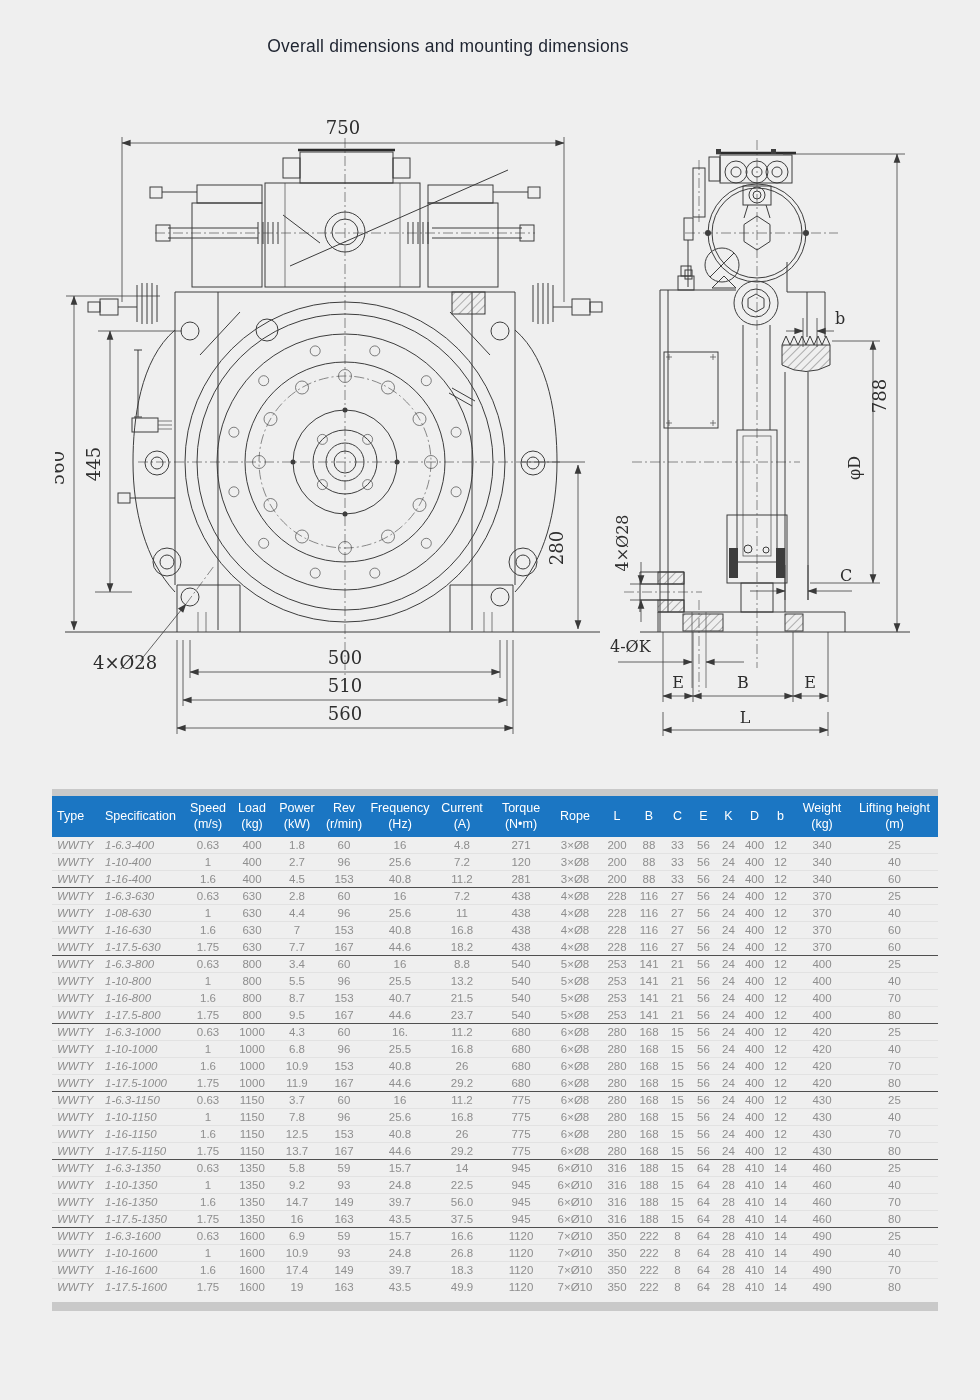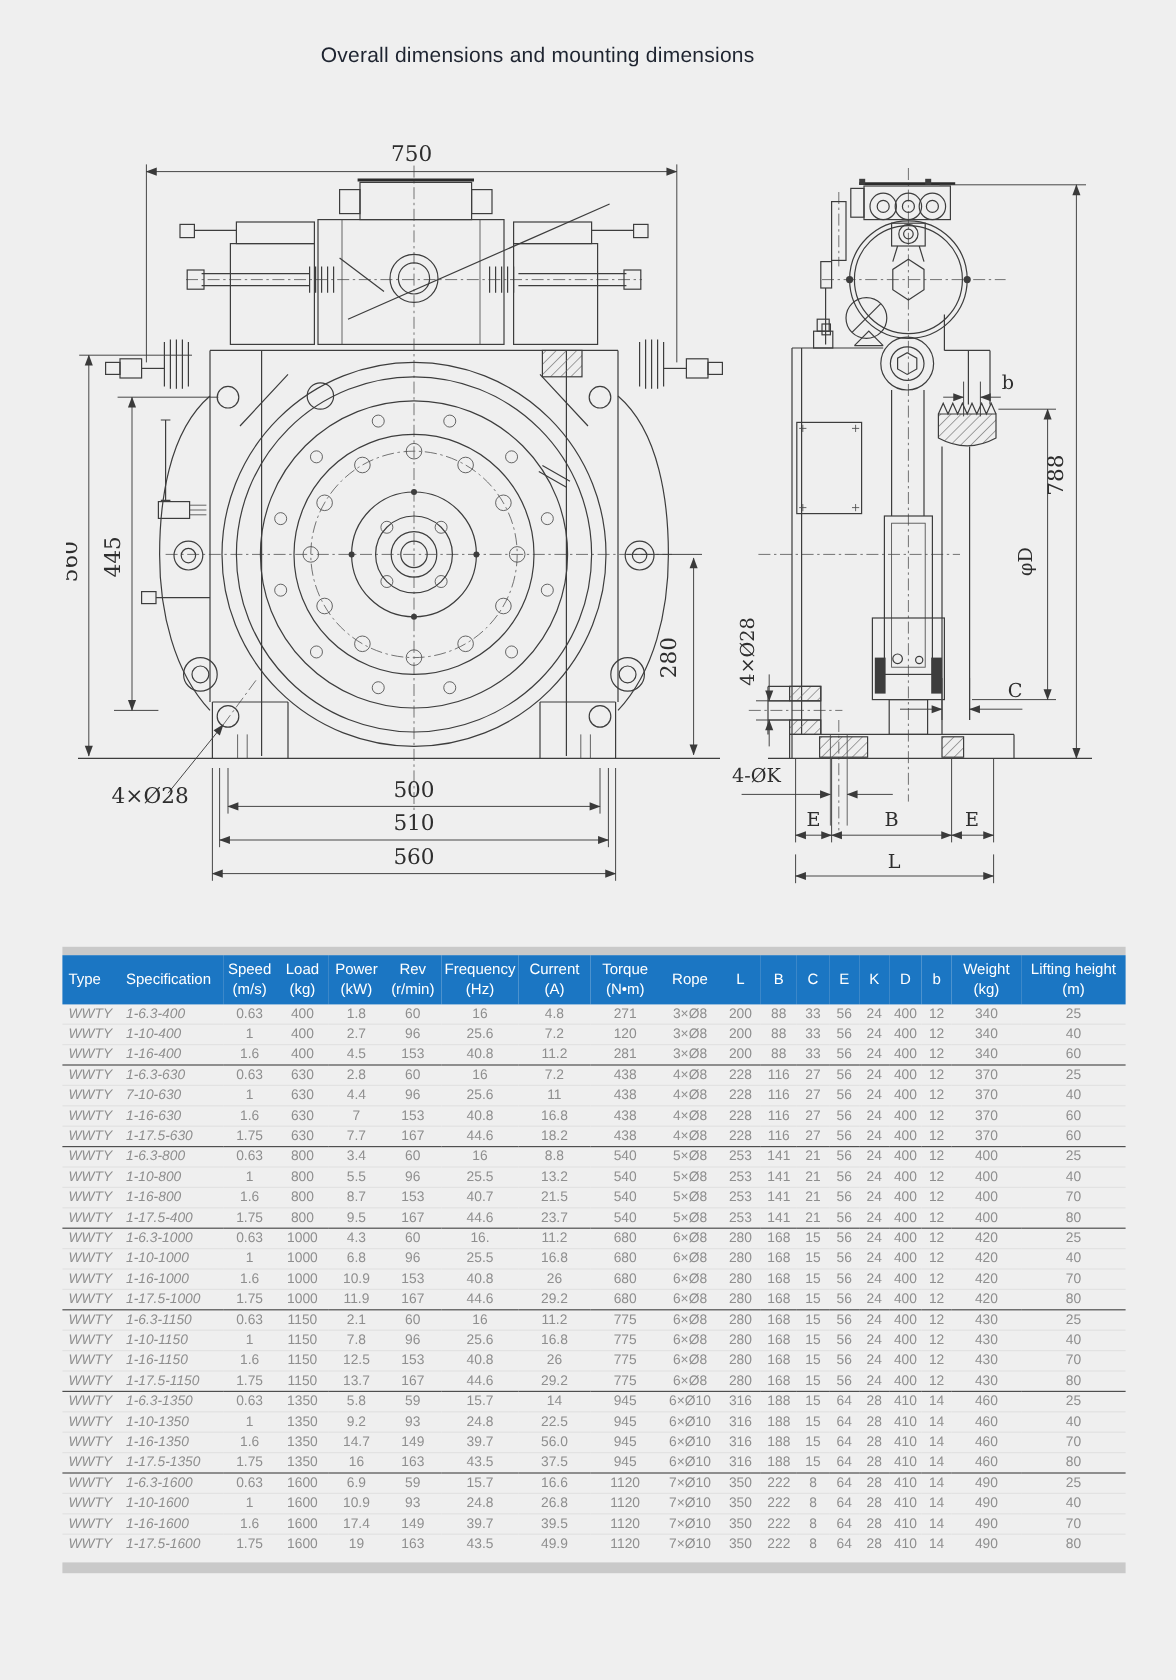--- a/index.html
+++ b/index.html
@@ -483,21 +483,21 @@
         <td>27</td>
         <td>56</td>
         <td>24</td>
         <td>400</td>
         <td>12</td>
         <td>370</td>
         <td>25</td>
       </tr>
       <tr>
         <td>WWTY</td>
-        <td>7-10-630</td>
+        <td>1-08-630</td>
         <td>1</td>
         <td>630</td>
         <td>4.4</td>
         <td>96</td>
         <td>25.6</td>
         <td>11</td>
         <td>438</td>
         <td>4×Ø8</td>
         <td>228</td>
         <td>116</td>
@@ -609,21 +609,21 @@
         <td>21</td>
         <td>56</td>
         <td>24</td>
         <td>400</td>
         <td>12</td>
         <td>400</td>
         <td>70</td>
       </tr>
       <tr class="group-end">
         <td>WWTY</td>
-        <td>1-17.5-400</td>
+        <td>1-17.5-800</td>
         <td>1.75</td>
         <td>800</td>
         <td>9.5</td>
         <td>167</td>
         <td>44.6</td>
         <td>23.7</td>
         <td>540</td>
         <td>5×Ø8</td>
         <td>253</td>
         <td>141</td>
@@ -717,21 +717,21 @@
         <td>400</td>
         <td>12</td>
         <td>420</td>
         <td>80</td>
       </tr>
       <tr>
         <td>WWTY</td>
         <td>1-6.3-1150</td>
         <td>0.63</td>
         <td>1150</td>
-        <td>2.1</td>
+        <td>3.7</td>
         <td>60</td>
         <td>16</td>
         <td>11.2</td>
         <td>775</td>
         <td>6×Ø8</td>
         <td>280</td>
         <td>168</td>
         <td>15</td>
         <td>56</td>
         <td>24</td>
@@ -930,21 +930,21 @@
         <td>40</td>
       </tr>
       <tr>
         <td>WWTY</td>
         <td>1-16-1600</td>
         <td>1.6</td>
         <td>1600</td>
         <td>17.4</td>
         <td>149</td>
         <td>39.7</td>
-        <td>39.5</td>
+        <td>18.3</td>
         <td>1120</td>
         <td>7×Ø10</td>
         <td>350</td>
         <td>222</td>
         <td>8</td>
         <td>64</td>
         <td>28</td>
         <td>410</td>
         <td>14</td>
         <td>490</td>

